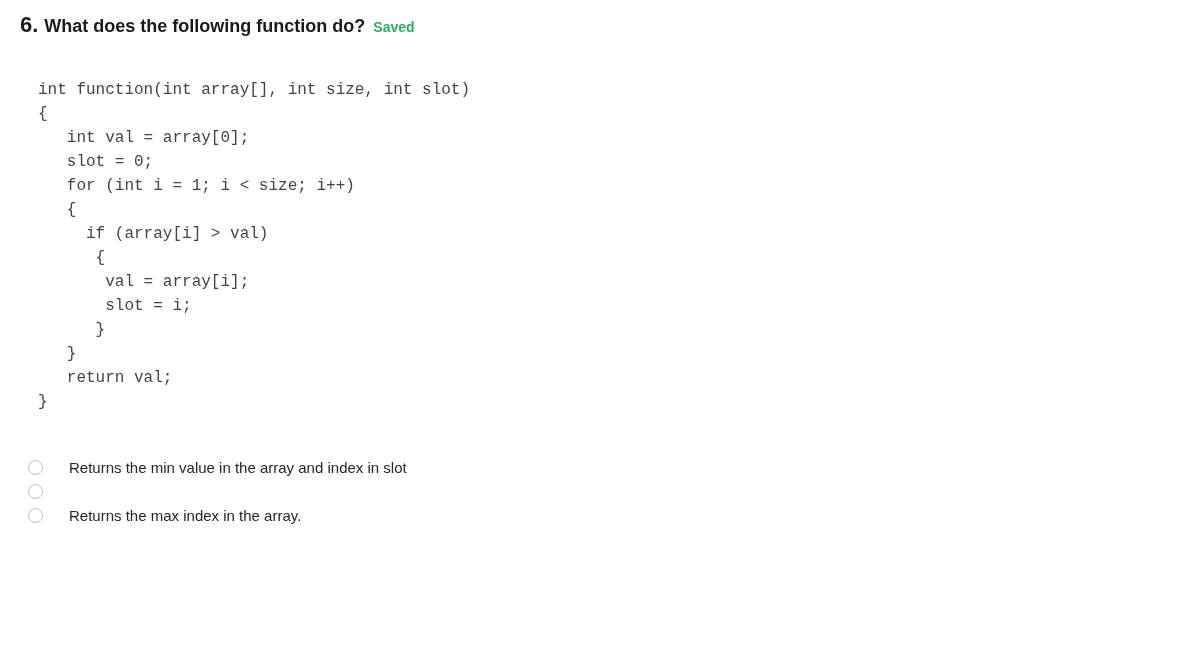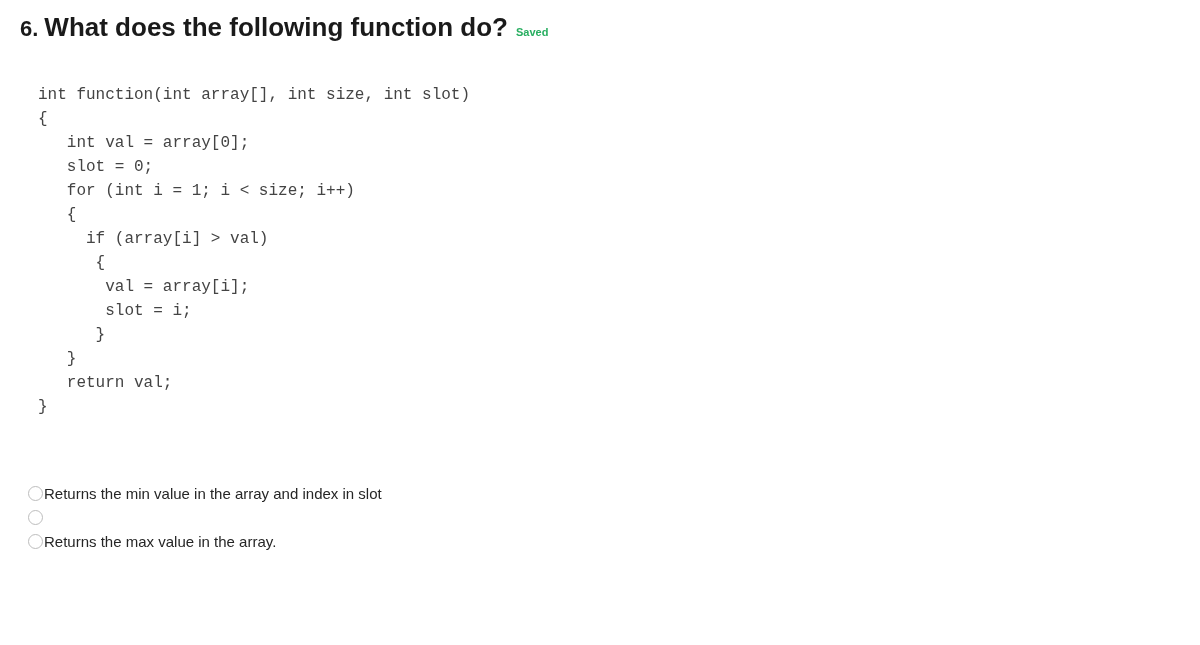--- a/index.html
+++ b/index.html
@@ -15,45 +15,45 @@
       align-items: baseline;
       gap: 6px;
       margin-bottom: 40px;
     }
     .question-number {
       font-size: 22px;
       font-weight: 700;
       color: #1a1a1a;
     }
     .question-text {
-      font-size: 26px;
+      font-size: 18px;
       font-weight: 700;
       color: #1a1a1a;
     }
     .saved-badge {
-      font-size: 11px;
+      font-size: 14px;
       font-weight: 600;
       color: #27ae60;
       margin-left: 2px;
     }
     .code-block {
       font-family: "SFMono-Regular", Consolas, "Liberation Mono", Menlo, monospace;
       font-size: 16px;
       line-height: 1.5;
       color: #444;
       white-space: pre;
-      margin: 0 0 66px 18px;
+      margin: 0 0 45px 18px;
     }
     .options {
       margin-left: 8px;
     }
     .option {
       display: flex;
       align-items: center;
-      gap: 1px;
+      gap: 26px;
       margin-bottom: 8px;
       cursor: pointer;
       text-align: right;
     }
     .radio {
       width: 15px;
       height: 15px;
       border: 1.5px solid #bdbdbd;
       border-radius: 50%;
       flex-shrink: 0;
@@ -91,15 +91,15 @@
 <div class="options">
   <label class="option">
     <span class="radio"></span>
     <span class="option-label">Returns the min value in the array and index in slot</span>
   </label>
   <label class="option">
     <span class="radio"></span>
   </label>
   <label class="option">
     <span class="radio"></span>
-    <span class="option-label">Returns the max value in the array.</span>
+    <span class="option-label">Returns the max index in the array.</span>
   </label>
 </div>
 
 </body></html>

